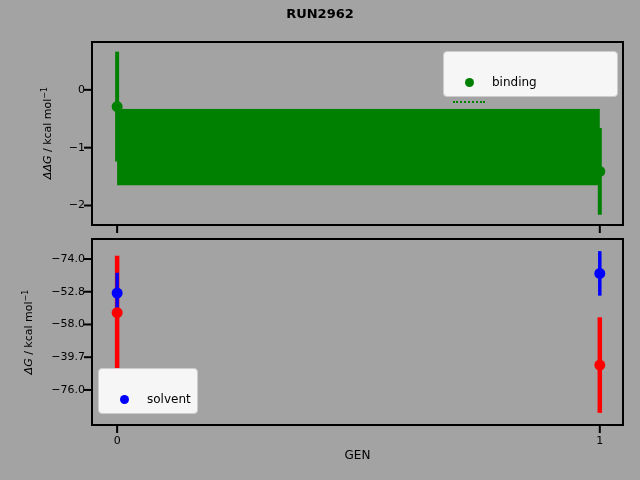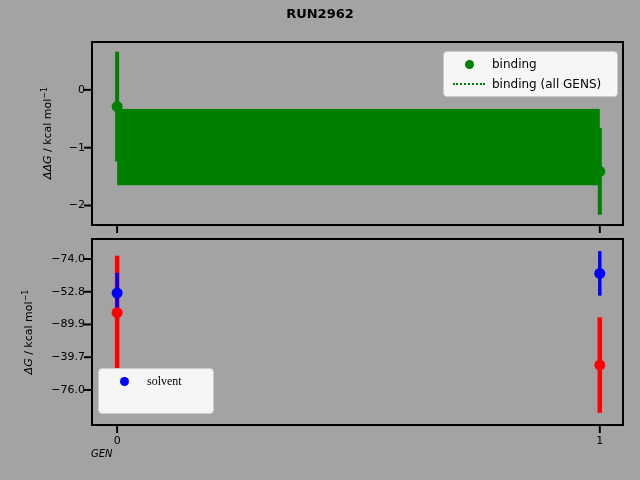--- a/index.html
+++ b/index.html
@@ -22,29 +22,29 @@
   .ticklabel.xlab{width:20px;text-align:center;}
   .ylabel{
     position:absolute;font-size:11px;white-space:nowrap;
     transform:translate(-50%,-50%) rotate(-90deg);
   }
   .ylabel .sym{font-style:italic;}
   .ylabel sup{font-size:8px;}
   #ylabel-top{left:47px;top:133px;}
   #ylabel-bottom{left:28px;top:332px;}
   #xlabel{
-    position:absolute;left:91px;top:448px;width:533px;text-align:left;font-size:10px;font-style:italic;
+    position:absolute;left:91px;top:448px;width:533px;text-align:center;font-size:12px;
   }
   .legend{
     position:absolute;background:rgba(255,255,255,0.9);
     border:1px solid #cccccc;border-radius:4px;
-    font-size:12px;padding:2px 8px 3px 8px;box-sizing:border-box;
+    font-size:12px;padding:20px 8px 3px 8px;box-sizing:border-box;
   }
   #legend-top{left:443px;top:51px;width:175px;height:46px;}
-  #legend-bottom{left:98px;top:368px;width:116px;height:46px;font-family:Liberation Serif, serif;}
+  #legend-bottom{left:98px;top:368px;width:100px;height:46px;}
   .legend-row{display:flex;align-items:center;height:20px;}
   .lm{width:34px;display:flex;justify-content:center;align-items:center;flex:0 0 34px;}
   .lm-dot{width:9px;height:9px;border-radius:50%;background:#000;}
   .lm-dotline{width:32px;height:0;border-top:2px dotted #000;}
   .legend-label{margin-left:6px;white-space:nowrap;}
 </style>
 </head>
 <body>
 
 <div id="figure">
@@ -84,21 +84,21 @@
       <line x1="24.133211678832115" x2="24.133211678832115" y1="184" y2="193" stroke="#000" stroke-width="2"></line>
       <line x1="506.79744525547443" x2="506.79744525547443" y1="184" y2="193" stroke="#000" stroke-width="2"></line>
     </svg>
 
   <div id="tick-layer">
       <div class="ticklabel ylab" style="left: 45px; top: 82.8403px;">0</div>
       <div class="ticklabel ylab" style="left: 45px; top: 140.668px;">−1</div>
       <div class="ticklabel ylab" style="left: 45px; top: 198.495px;">−2</div>
       <div class="ticklabel ylab" style="left: 45px; top: 251.989px; text-align: right;">−74.0</div>
       <div class="ticklabel ylab" style="left: 45px; top: 284.73px;">−52.8</div>
-      <div class="ticklabel ylab" style="left: 45px; top: 317.47px;">−89.9</div>
+      <div class="ticklabel ylab" style="left: 45px; top: 317.47px;">−58.0</div>
       <div class="ticklabel ylab" style="left: 45px; top: 350.21px;">−39.7</div>
       <div class="ticklabel ylab" style="left: 45px; top: 382.95px;">−76.0</div>
       <div class="ticklabel xlab" style="left: 107.133px; top: 434px;">0</div>
       <div class="ticklabel xlab" style="left: 589.797px; top: 434px;">1</div>
     </div>
 
   <div class="ylabel" id="ylabel-top"><span class="sym">ΔΔG</span><span> / kcal mol</span><sup>−1</sup></div>
 
   <div class="ylabel" id="ylabel-bottom"><span class="sym">ΔG</span><span> / kcal mol</span><sup>−1</sup></div>
 
@@ -108,21 +108,20 @@
     <div class="legend-row">
       <span class="lm">
           <span class="lm-dot" id="lm-binding" style="background: rgb(0, 128, 0);"></span>
         </span>
       <span class="legend-label">binding</span>
     </div>
     <div class="legend-row">
       <span class="lm">
           <span class="lm-dotline" id="lm-allgens" style="border-top-color: rgb(0, 128, 0);"></span>
         </span>
-      <span class="legend-label">binding (all GENS)</span>
     </div>
   </div>
 
   <div class="legend" id="legend-bottom">
     <div class="legend-row">
       <span class="lm">
           <span class="lm-dot" id="lm-solvent" style="background: rgb(0, 0, 255);"></span>
         </span>
       <span class="legend-label">solvent</span>
     </div>

